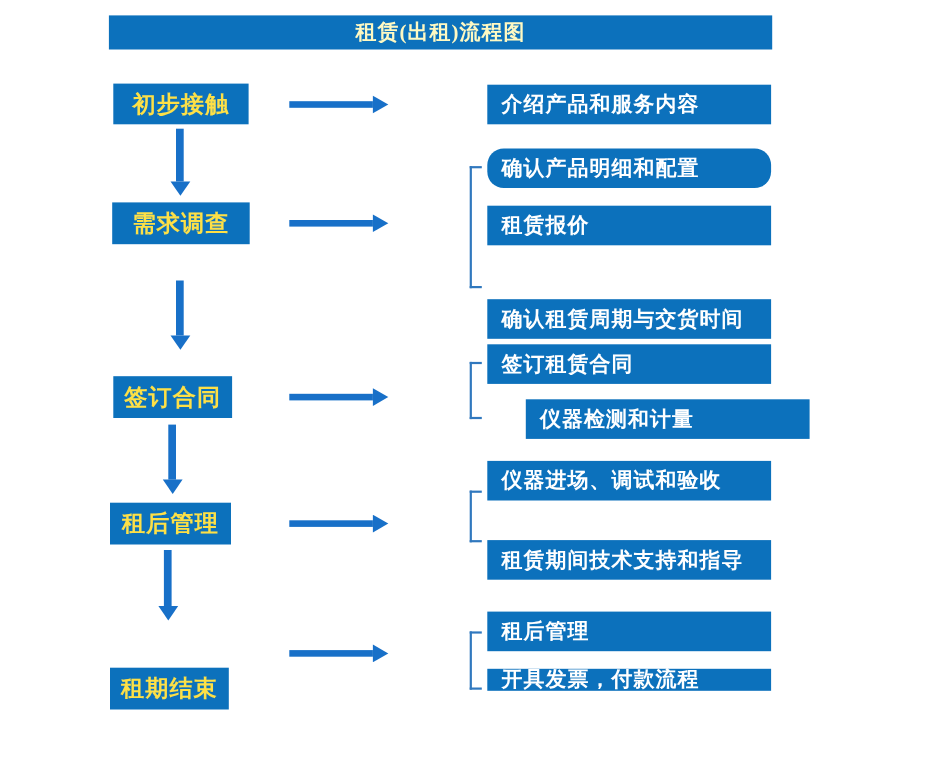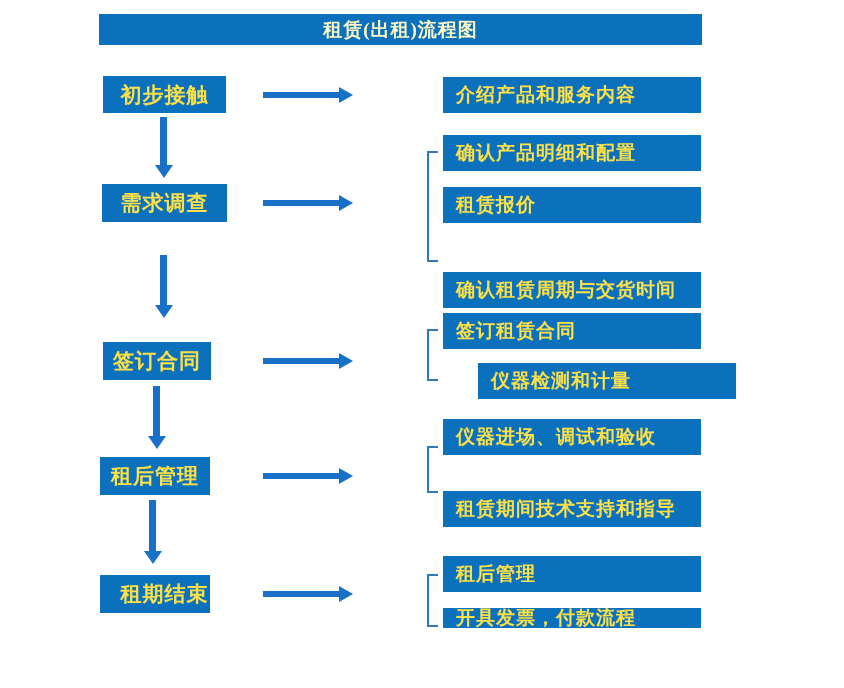--- a/index.html
+++ b/index.html
@@ -40,21 +40,21 @@
     align-items: center;
     justify-content: center;
     letter-spacing: 1px;
   }
   .out-box {
     position: absolute;
     left: 443px;
     width: 258px;
     height: 36px;
     background: #0c71bc;
-    color: #fde047;
+    color: #ffffff;
     font-size: 19px;
     font-weight: bold;
     display: flex;
     align-items: center;
     padding-left: 13px;
     box-sizing: border-box;
     letter-spacing: 1px;
   }
   .ha {
     position: absolute;
@@ -116,21 +116,21 @@
 <body>
 
 <div class="canvas">
 
   <div class="title-bar">租赁(出租)流程图</div>
 
   <div class="stage-box" style="left:103px; top:76px; width:123px; height:37px;">初步接触</div>
   <div class="stage-box" style="left:102px; top:184px; width:125px; height:38px;">需求调查</div>
   <div class="stage-box" style="left:103px; top:342px; width:108px; height:38px;">签订合同</div>
   <div class="stage-box" style="left:100px; top:457px; width:110px; height:38px;">租后管理</div>
-  <div class="stage-box" style="left:100px; top:575px; width:91px; height:38px;padding-left:19px;">租期结束</div>
+  <div class="stage-box" style="left:100px; top:607px; width:108px; height:38px;">租期结束</div>
 
   <div class="va" style="left:155px; top:117px; height:61px;">
     <span class="shaft"></span>
     <span class="head"></span>
   </div>
   <div class="va" style="left:155px; top:255px; height:63px;">
     <span class="shaft"></span>
     <span class="head"></span>
   </div>
   <div class="va" style="left:148px; top:386px; height:63px;">
@@ -163,21 +163,21 @@
     <span class="head"></span>
   </div>
 
   <div class="bracket" style="top:151px; height:111px;"></div>
   <div class="bracket" style="top:329px; height:52px;"></div>
   <div class="bracket" style="top:446px; height:47px;"></div>
   <div class="bracket" style="top:574px; height:53px;"></div>
 
   <div class="out-box" style="top:77px;">介绍产品和服务内容</div>
 
-  <div class="out-box" style="top:135px;">确认产品明细和配置</div>
+  <div class="out-box" style="top:135px;border-radius:15px;">确认产品明细和配置</div>
   <div class="out-box" style="top:187px;">租赁报价</div>
   <div class="out-box" style="top:244px;margin-top:28px;">确认租赁周期与交货时间</div>
 
   <div class="out-box" style="top:313px;">签订租赁合同</div>
   <div class="out-box" style="top:363px;margin-left:35px;">仪器检测和计量</div>
 
   <div class="out-box" style="top:419px;">仪器进场、调试和验收</div>
   <div class="out-box" style="top:491px;">租赁期间技术支持和指导</div>
 
   <div class="out-box" style="top:556px;">租后管理</div>

